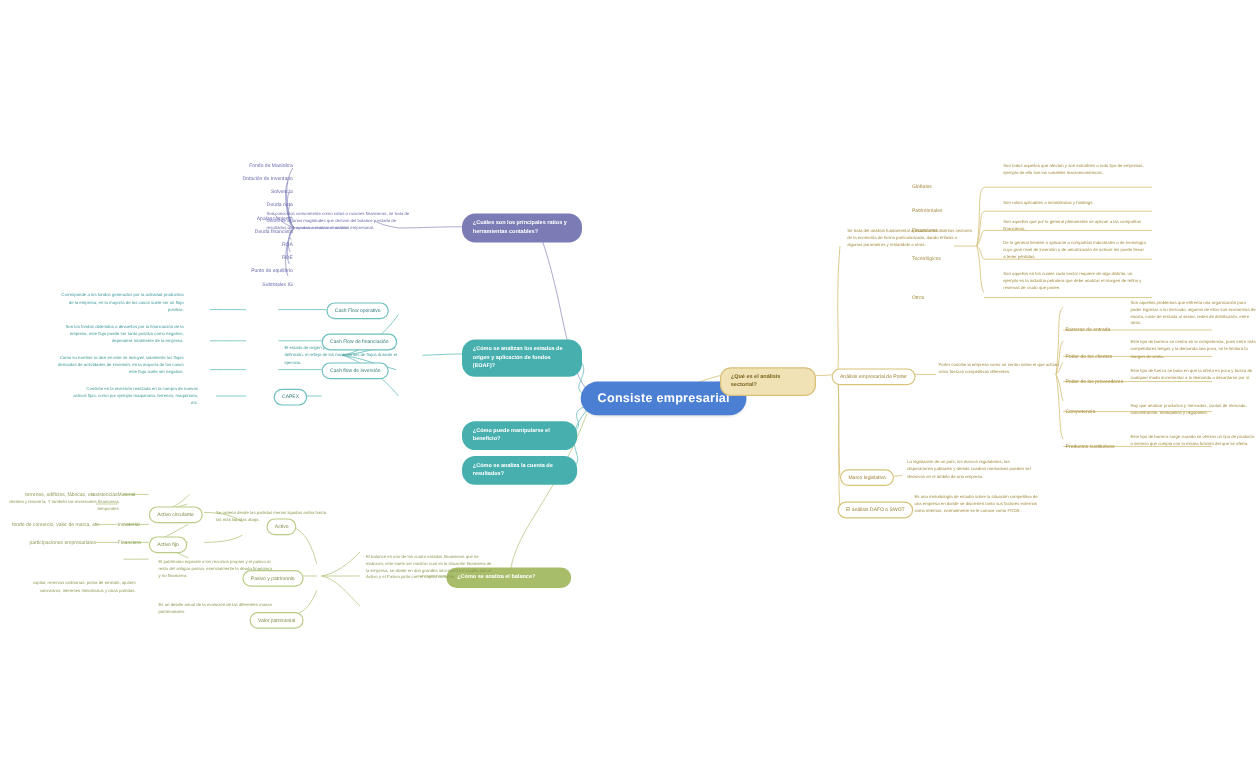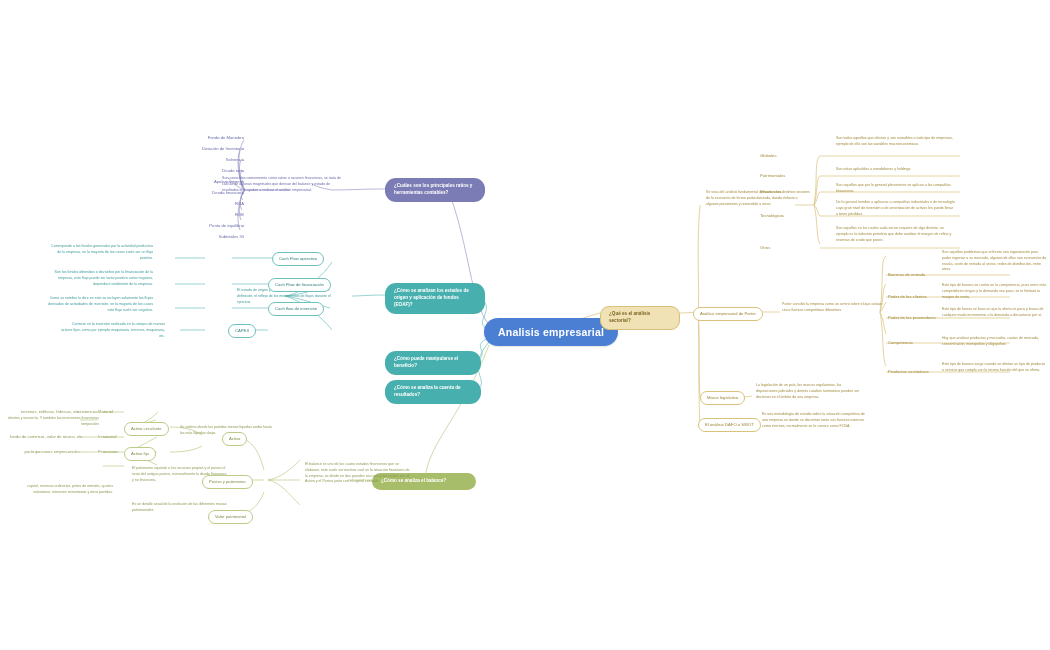--- a/index.html
+++ b/index.html
@@ -184,21 +184,21 @@
         <path d="M886 297 L1010 297"></path>
         <path d="M886 318 L1010 318"></path>
         <path d="M886 343 L1010 343"></path>
         <path d="M886 372 L1010 372"></path>
       </g>
       <path d="M734 397 C742 397 748 397 752 396" stroke="#d7c079"></path>
       <path d="M744 424 C750 424 754 424 758 423" stroke="#d7c079"></path>
     </g>
   </svg>
 
-  <div class="node central" style="left:484px; top:318px;">Analisis empresarial</div>
+  <div class="node central" style="left:484px; top:318px;">Consiste empresarial</div>
 
   <div class="node l1 purple" style="left:385px; top:178px; width:100px;">¿Cuáles son los principales ratios y herramientas contables?</div>
 
   <div class="node desc purple" style="left:222px; top:176px;">Son conocidos comunmente como ratios o razones financieras, se trata de cálculo de algunas magnitudes que derivan del balance y estado de resultados que ayudan a realizar el análisis empresarial.</div>
 
   <div class="node lbl purple ralign" style="left:186px; top:135px; width:58px;">Fondo de Maniobra</div>
   <div class="node lbl purple ralign" style="left:176px; top:146px; width:68px;">Dotación de Inventario</div>
   <div class="node lbl purple ralign" style="left:196px; top:157px; width:48px;">Solvencia</div>
   <div class="node lbl purple ralign" style="left:190px; top:168px; width:54px;">Deuda neta</div>
   <div class="node lbl purple ralign" style="left:182px; top:179px; width:62px;">Apalancamiento</div>

